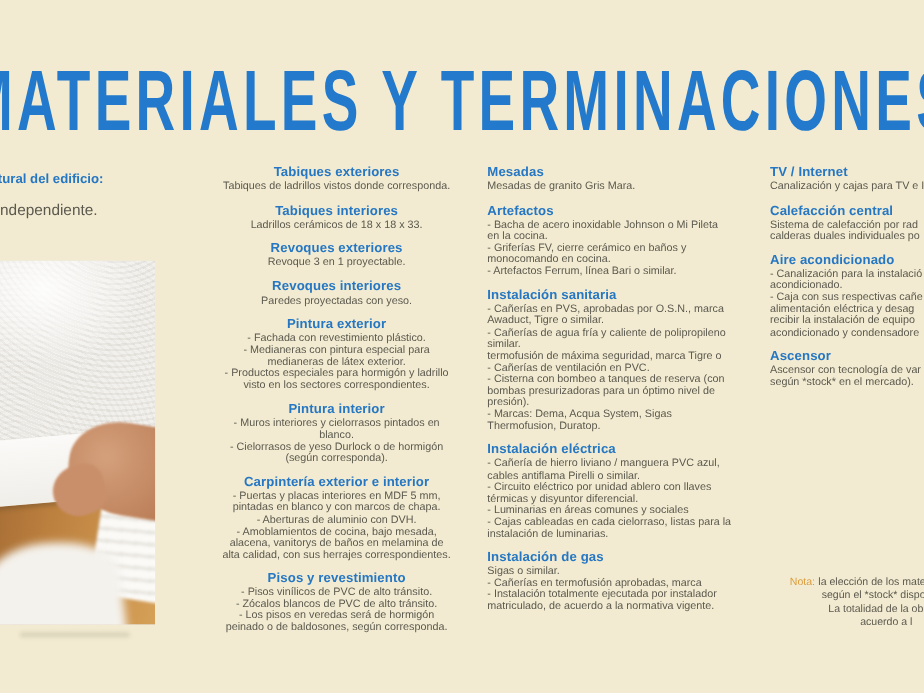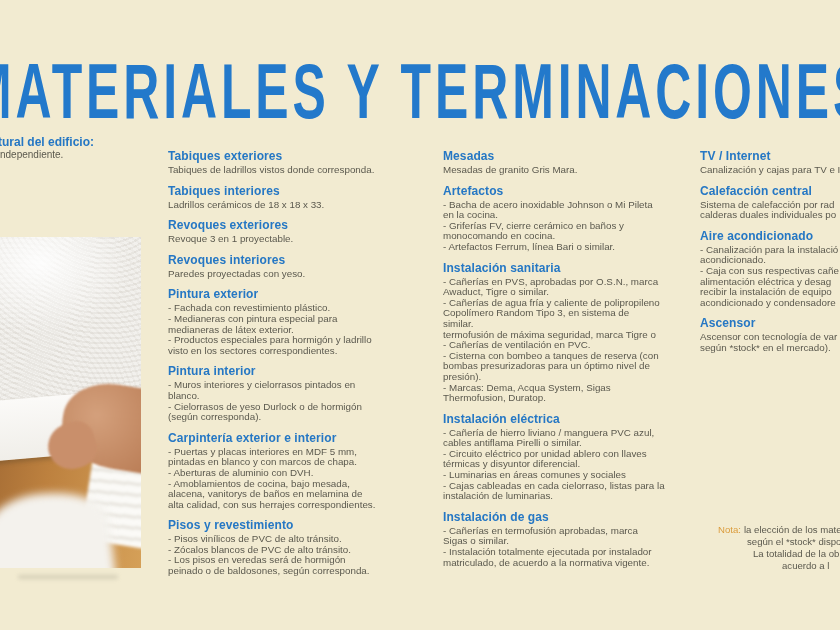--- a/index.html
+++ b/index.html
@@ -17,31 +17,31 @@
   }
   .title{
     position:absolute;top:46px;left:50%;margin:0;
     white-space:nowrap;
     font-size:64px;font-weight:bold;letter-spacing:5px;
     color:var(--title-blue);
     transform:translateX(-50%) scale(0.78,1.22);
     transform-origin:center top;
   }
   
-  .frag{position:absolute;left:0px;top:136px;width:150px;}
+  .frag{position:absolute;left:0px;top:156px;width:150px;}
   .frag-heading{
     font-size:12px;font-weight:bold;color:var(--blue);
     line-height:13px;white-space:nowrap;margin-left:-2px;
   }
   .frag-body{
-    font-size:10px;color:var(--body);line-height:12px;white-space:nowrap;
+    font-size:14px;color:var(--body);line-height:12px;white-space:nowrap;margin-top:15px;
   }
   
   .col{position:absolute;top:149px;}
-  .col-2{left:168px;width:250px;}
+  .col-2{left:181px;width:250px;text-align:center;}
   .col-3{left:443px;width:258px;}
   .col-4{left:700px;width:160px;}
   .section{margin-bottom:8px;}
   .heading{
     font-size:12px;font-weight:bold;color:var(--blue);
     line-height:14px;margin-bottom:2px;white-space:nowrap;letter-spacing:.1px;
   }
   .line{
     font-size:9.8px;color:var(--body);line-height:10.6px;white-space:nowrap;
   }
@@ -194,21 +194,20 @@
         <div class="line">en la cocina.</div>
         <div class="line">- Griferías FV, cierre cerámico en baños y</div>
         <div class="line">monocomando en cocina.</div>
         <div class="line">- Artefactos Ferrum, línea Bari o similar.</div>
       </div>
       <div class="section">
         <div class="heading">Instalación sanitaria</div>
         <div class="line">- Cañerías en PVS, aprobadas por O.S.N., marca</div>
         <div class="line">Awaduct, Tigre o similar.</div>
         <div class="line">- Cañerías de agua fría y caliente de polipropileno</div>
-        <div class="line">Copolímero Random Tipo 3, en sistema de</div>
         <div class="line">similar.</div>
         <div class="line">termofusión de máxima seguridad, marca Tigre o</div>
         <div class="line">- Cañerías de ventilación en PVC.</div>
         <div class="line">- Cisterna con bombeo a tanques de reserva (con</div>
         <div class="line">bombas presurizadoras para un óptimo nivel de</div>
         <div class="line">presión).</div>
         <div class="line">- Marcas: Dema, Acqua System, Sigas</div>
         <div class="line">Thermofusion, Duratop.</div>
       </div>
       <div class="section">
@@ -216,22 +215,22 @@
         <div class="line">- Cañería de hierro liviano / manguera PVC azul,</div>
         <div class="line">cables antiflama Pirelli o similar.</div>
         <div class="line">- Circuito eléctrico por unidad ablero con llaves</div>
         <div class="line">térmicas y disyuntor diferencial.</div>
         <div class="line">- Luminarias en áreas comunes y sociales</div>
         <div class="line">- Cajas cableadas en cada cielorraso, listas para la</div>
         <div class="line">instalación de luminarias.</div>
       </div>
       <div class="section">
         <div class="heading">Instalación de gas</div>
+        <div class="line">Sigas o similar.</div>
         <div class="line">- Cañerías en termofusión aprobadas, marca</div>
-        <div class="line">Sigas o similar.</div>
         <div class="line">- Instalación totalmente ejecutada por instalador</div>
         <div class="line">matriculado, de acuerdo a la normativa vigente.</div>
       </div>
     </div>
   <div class="col col-4">
       <div class="section">
         <div class="heading">TV / Internet</div>
         <div class="line">Canalización y cajas para TV e I</div>
       </div>
       <div class="section">

